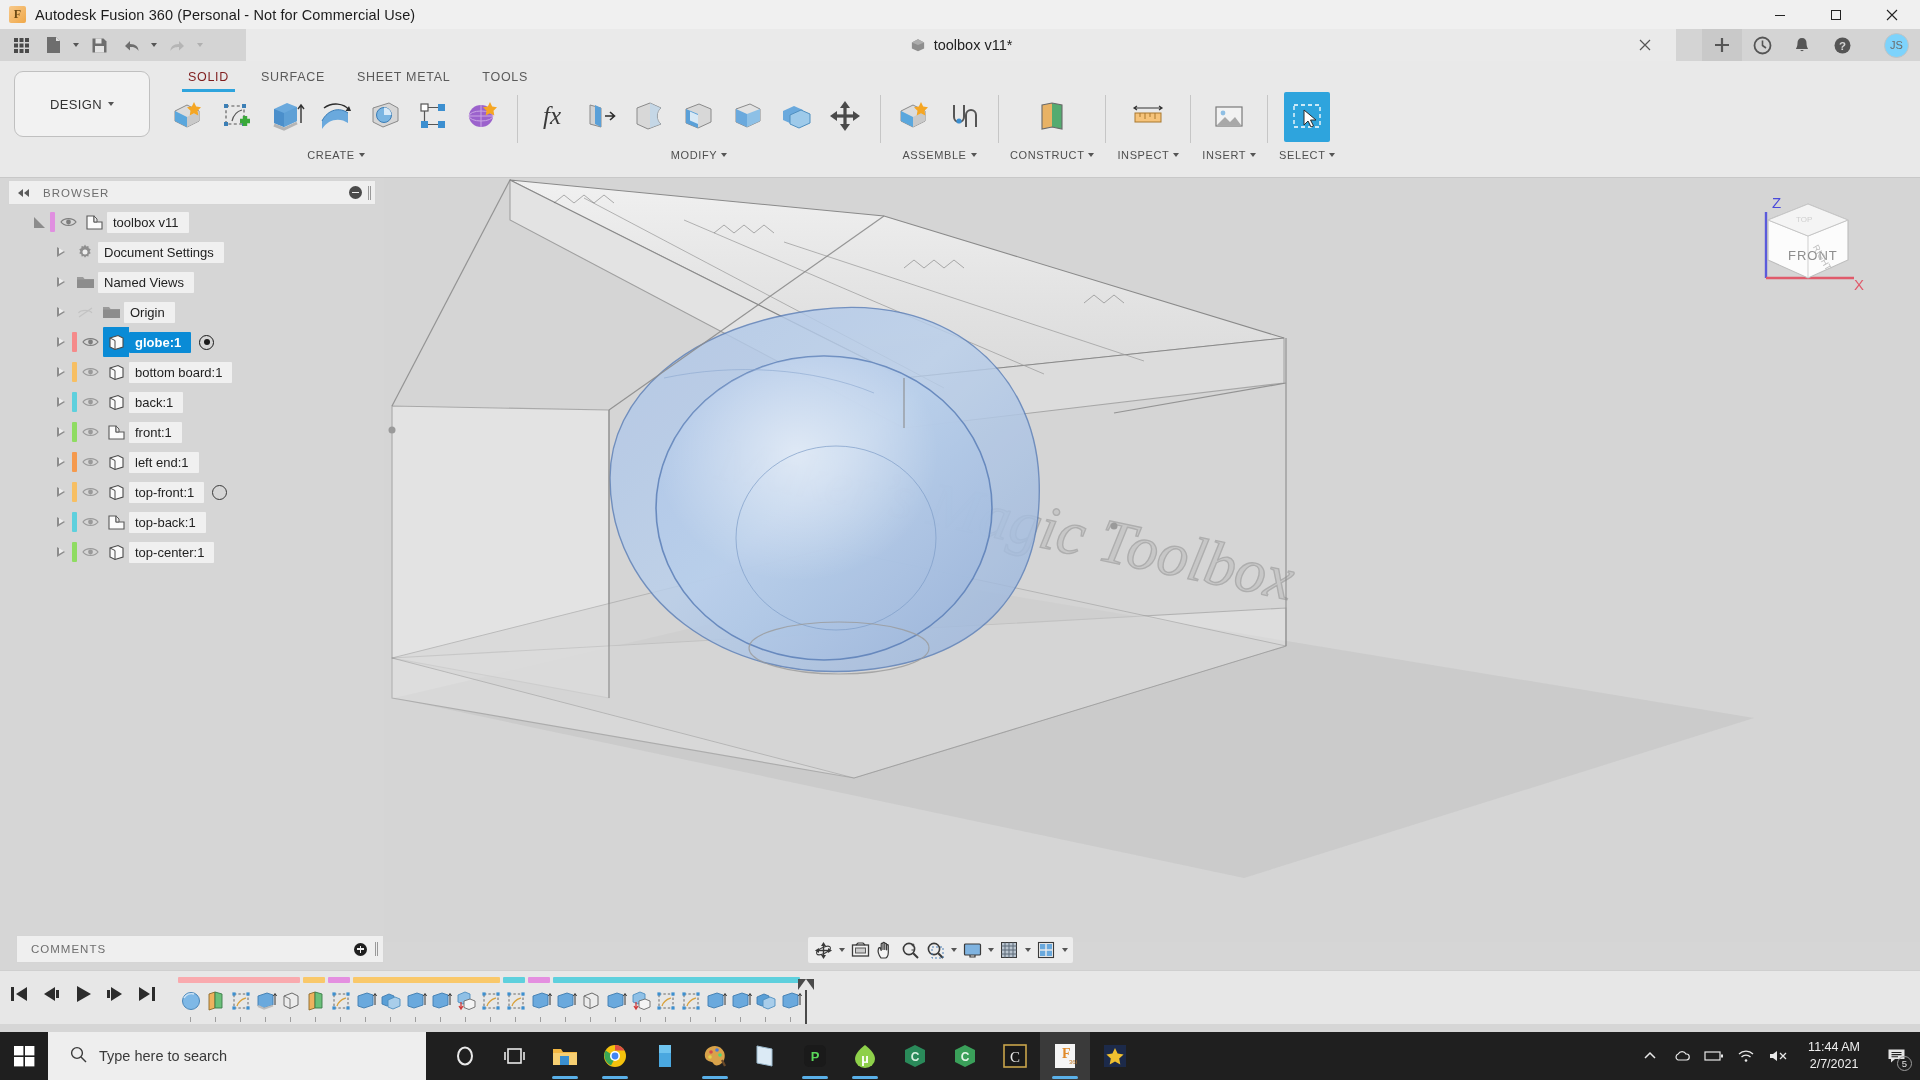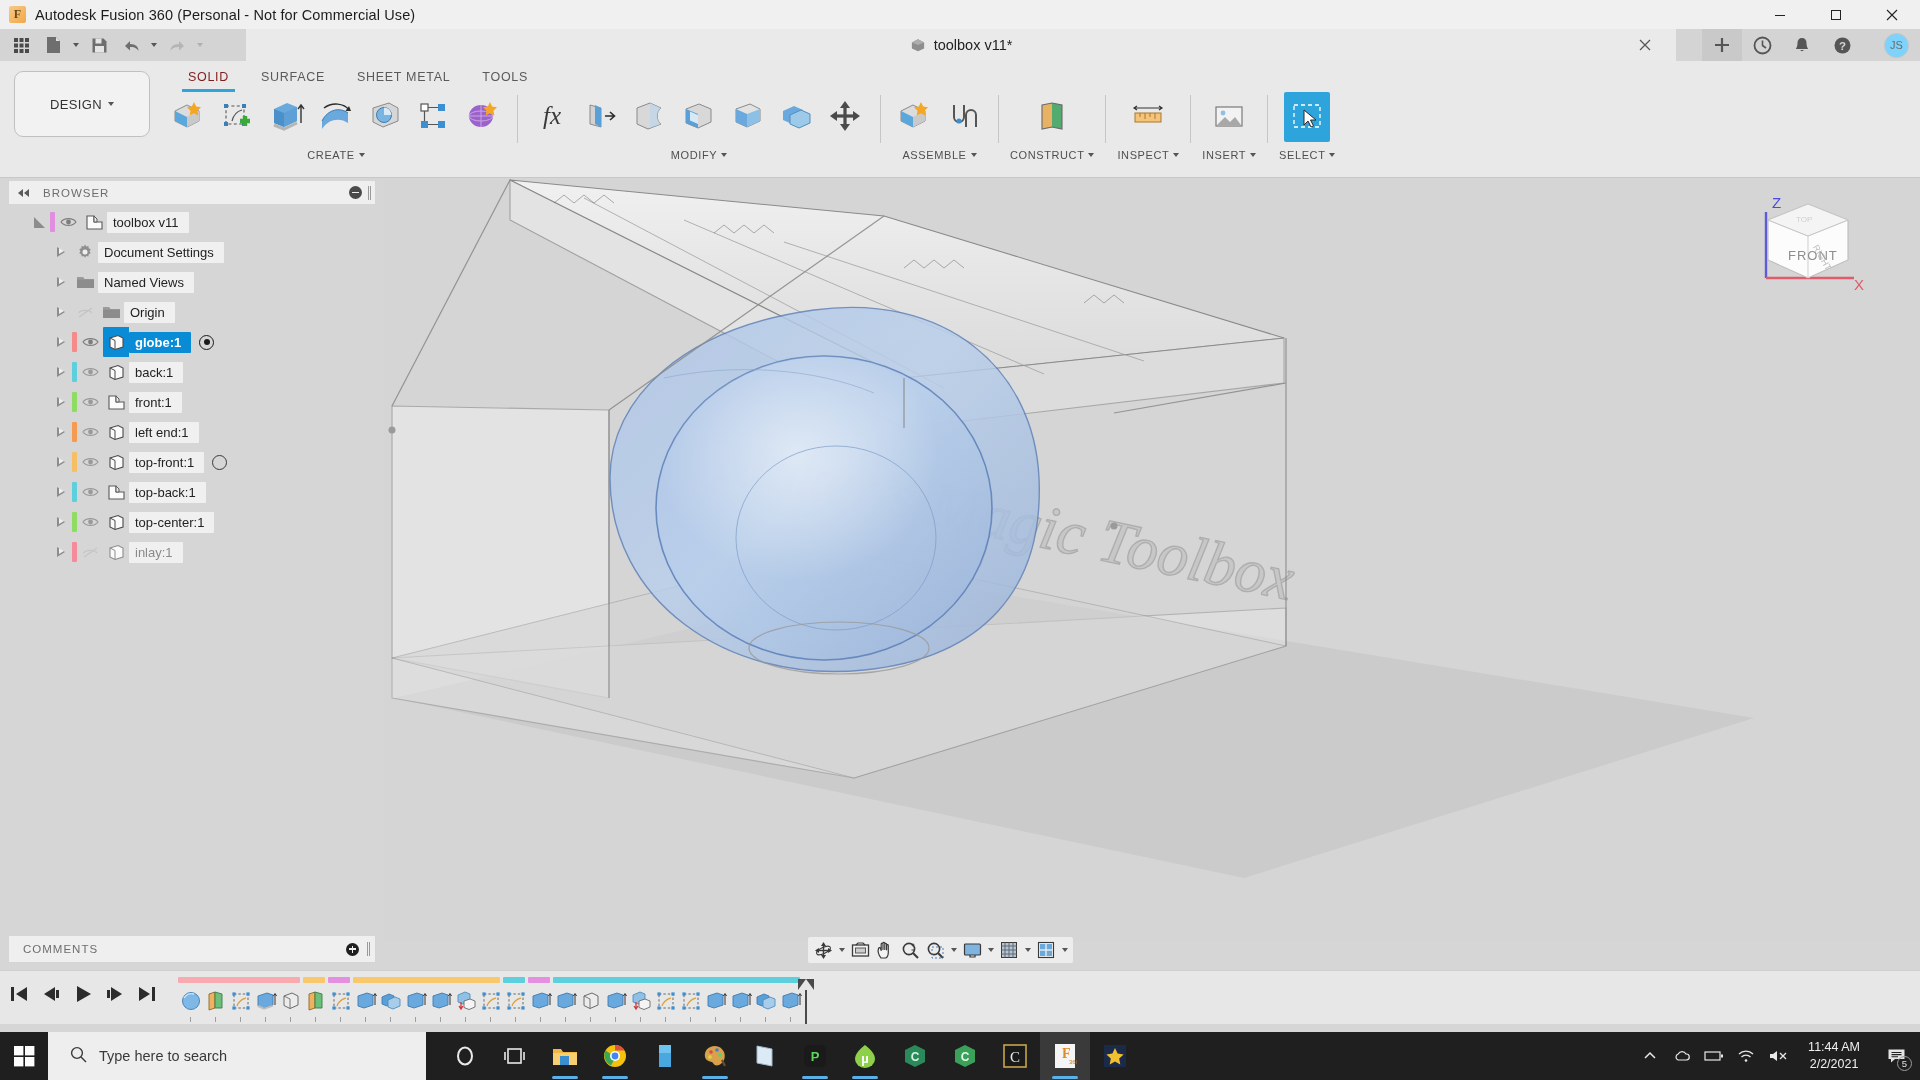--- a/index.html
+++ b/index.html
@@ -182,21 +182,21 @@
   
   .canvas {
     position: absolute; left: 384px; top: 178px; width: 1536px; height: 764px;
     background: #d5d5d5;
     overflow: hidden;
   }
   .viewcube { position: absolute; right: 44px; top: 12px; }
 
   
   .comments {
-    position: absolute; left: 8px; top: 935px; width: 368px; height: 28px;
+    position: absolute; left: 16px; top: 935px; width: 368px; height: 28px;
     background: #efefef; border: 1px solid #d5d5d5;
     display: flex; align-items: center; padding-left: 14px;
   }
   .comments .lbl { font-size: 11.5px; color: #6e6e6e; letter-spacing: 1px; }
   .plus-ico {
     width: 13px; height: 13px; border-radius: 50%; background: #1f1f1f;
     display: flex; align-items: center; justify-content: center; position: relative;
   }
   .plus-ico i, .plus-ico b { position: absolute; background: #efefef; display: block; }
   .plus-ico i { width: 7px; height: 1.6px; }
@@ -741,20 +741,39 @@
       </svg>
     </span>
     <span class="tlabel">globe:1</span>
     <span class="tbadge">
       <span class="dot-badge">
           <i></i>
         </span>
     </span>
   </div>
 
+  <div class="trow" style="padding-left:42px">
+    <span class="tw">
+        <span class="arrow-r"></span>
+      </span>
+    <span class="cbar" style="background:#f7bf63"></span>
+    <span class="eye">
+      <svg width="17" height="12" viewBox="0 0 17 12">
+        <path d="M1 6 C4 1.5 13 1.5 16 6 C13 10.5 4 10.5 1 6 Z" fill="none" stroke="#9a9a9a" stroke-width="1.2"></path>
+        <circle cx="8.5" cy="6" r="2.4" fill="#9a9a9a"></circle>
+      </svg>
+    </span>
+    <span class="compico">
+      <svg width="19" height="17" viewBox="0 0 19 17">
+        <path d="M3 4 L11 1.5 L16 4 V13 L8 15.5 L3 13 Z" fill="#fbfbfb" stroke="#4a4a4a" stroke-width="1.1"></path>
+        <path d="M3 4 L8 6.5 L8 15.5" fill="none" stroke="#4a4a4a" stroke-width="1"></path>
+      </svg>
+    </span>
+    <span class="tlabel">bottom board:1</span>
+  </div>
 
   <div class="trow" style="padding-left:42px">
     <span class="tw">
         <span class="arrow-r"></span>
       </span>
     <span class="cbar" style="background:#5ed0dd"></span>
     <span class="eye">
       <svg width="17" height="12" viewBox="0 0 17 12">
         <path d="M1 6 C4 1.5 13 1.5 16 6 C13 10.5 4 10.5 1 6 Z" fill="none" stroke="#9a9a9a" stroke-width="1.2"></path>
         <circle cx="8.5" cy="6" r="2.4" fill="#9a9a9a"></circle>
@@ -866,39 +885,20 @@
     </span>
     <span class="compico">
       <svg width="19" height="17" viewBox="0 0 19 17">
         <path d="M3 4 L11 1.5 L16 4 V13 L8 15.5 L3 13 Z" fill="#fbfbfb" stroke="#4a4a4a" stroke-width="1.1"></path>
         <path d="M3 4 L8 6.5 L8 15.5" fill="none" stroke="#4a4a4a" stroke-width="1"></path>
       </svg>
     </span>
     <span class="tlabel">top-center:1</span>
   </div>
 
-  <div class="trow" style="padding-left:42px">
-    <span class="tw">
-        <span class="arrow-r"></span>
-      </span>
-    <span class="cbar" style="background:#f58a9a"></span>
-    <span class="eye">
-      <svg width="17" height="13" viewBox="0 0 17 13">
-        <path d="M1.5 7 C4 3.5 12.5 3.5 15 7" fill="none" stroke="#c6c6c6" stroke-width="1.3"></path>
-        <path d="M2 11 L15 2" stroke="#c6c6c6" stroke-width="1.3"></path>
-      </svg>
-    </span>
-    <span class="compico">
-      <svg width="19" height="17" viewBox="0 0 19 17">
-        <path d="M3 4 L11 1.5 L16 4 V13 L8 15.5 L3 13 Z" fill="#fbfbfb" stroke="#8d8d8d" stroke-width="1.1"></path>
-        <path d="M3 4 L8 6.5 L8 15.5" fill="none" stroke="#8d8d8d" stroke-width="1"></path>
-      </svg>
-    </span>
-    <span class="tlabel" style="color:#8a8a8a">inlay:1</span>
-  </div>
 
 </div>
 
 <div class="canvas">
   <svg width="1536" height="764" viewBox="0 0 1536 764">
     <defs>
       <linearGradient id="globeGrad" x1="0" y1="0" x2="1" y2="1">
         <stop offset="0%" stop-color="#aec6e8"></stop>
         <stop offset="45%" stop-color="#b9cfeb"></stop>
         <stop offset="100%" stop-color="#9ab4da"></stop>
@@ -1589,21 +1589,21 @@
       </svg>
     </div>
     <div class="tray-ico">
       <svg width="20" height="14" viewBox="0 0 20 14">
         <path d="M2 5 H5 L9 2 V12 L5 9 H2 Z" fill="#e8e8e8"></path>
         <path d="M12 4 L18 10 M18 4 L12 10" stroke="#e8e8e8" stroke-width="1.3"></path>
       </svg>
     </div>
     <div class="clock">
       <span>11:44 AM</span>
-      <span>2/2/2021</span>
+      <span>2/7/2021</span>
     </div>
     <div class="notif">
       <svg width="19" height="17" viewBox="0 0 19 17">
         <path d="M1.5 1.5 H17.5 V11 H8 L4 14.5 V11 H1.5 Z" fill="#e4e4e4"></path>
         <g stroke="#1f1f1f" stroke-width="1.1">
             <path d="M4.5 4.5 H14.5 M4.5 6.6 H14.5 M4.5 8.7 H11"></path>
           </g>
       </svg>
       <span class="notif-badge">5</span>
     </div>

